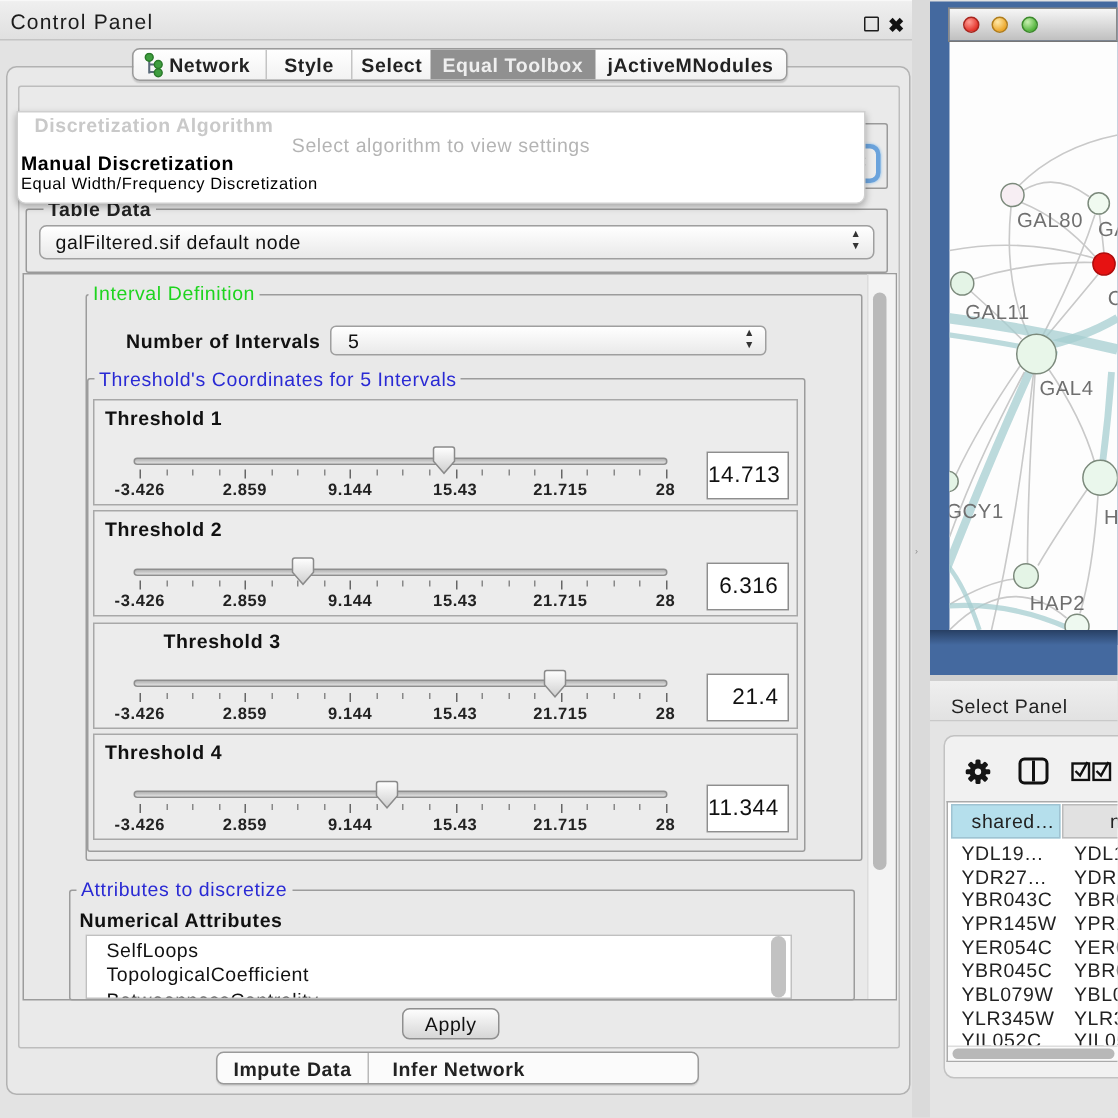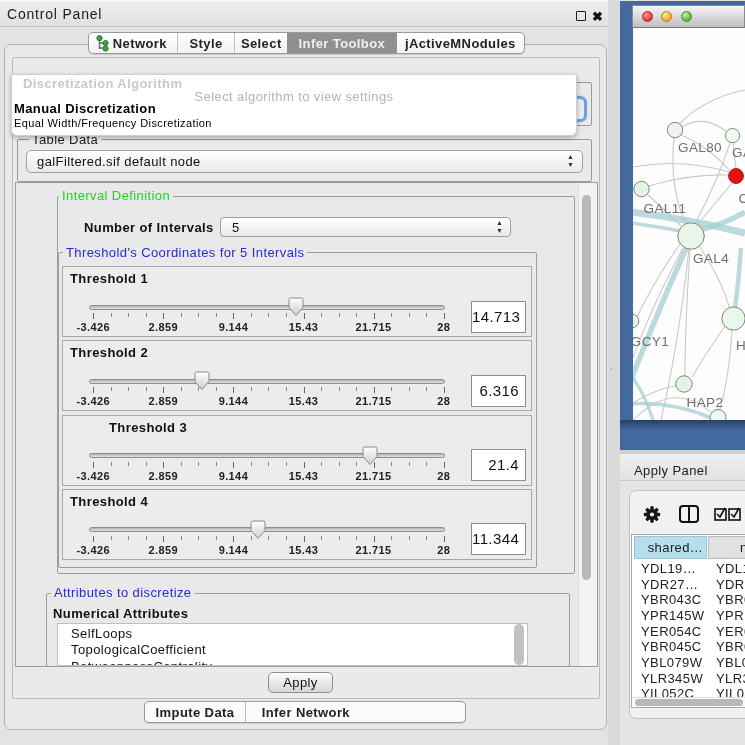--- a/index.html
+++ b/index.html
@@ -23,21 +23,21 @@
 <div class="abs" style="left:4px;top:44px;width:603px;height:686px;background:#e9e9e9;border:1px solid #b2b2b2;border-radius:7px;"></div>
 
 <div class="abs" style="left:12px;top:57px;width:588px;height:642px;background:#eaeaea;border:1px solid #bdbdbd;border-radius:2px;"></div>
 
 <div class="abs" style="left:17px;top:82px;width:575px;height:44px;border:1px solid #9a9a9a;border-radius:2px;"></div>
 
 <div class="abs" style="left:545px;top:96px;width:42px;height:26px;border:3px solid #6ba3dc;border-radius:7px;background:#ececec;box-shadow:0 0 2px #8fc0ea;"></div>
 <div class="abs" style="left:571px;top:100px;font-size:8px;color:#bbb;line-height:8px;">▲<br>▼</div>
 
 <div class="abs" style="left:17px;top:139px;width:575px;height:43px;border:1px solid #9a9a9a;border-radius:2px;"></div>
-<div class="abs" style="left:29px;top:132px;font-size:13px;font-weight:normal;color:#222;background:#eaeaea;padding:0 3px;text-align:center;">Table Data</div>
+<div class="abs" style="left:29px;top:132px;font-size:13px;font-weight:bold;color:#222;background:#eaeaea;padding:0 3px;text-align:center;">Table Data</div>
 
 <div class="abs" style="left:26px;top:150px;width:557px;height:23px;border:1px solid #9f9f9f;border-radius:5px;background:linear-gradient(#ffffff,#e9e9e9);"></div>
 <div class="abs" style="left:37px;top:154px;font-size:13px;color:#111;">galFiltered.sif default node</div>
 <div class="abs" style="left:567px;top:153px;font-size:7px;color:#333;line-height:8px;">▲<br>▼</div>
 
 <div class="abs" style="left:15px;top:182px;width:583px;height:485px;background:#e9e9e9;border:1px solid #9c9c9c;overflow:hidden;">
 </div>
 
 <div class="abs" style="left:578px;top:183px;width:19px;height:483px;background:#f3f3f3;border-left:1px solid #dcdcdc;"></div>
 <div class="abs" style="left:582px;top:195px;width:9px;height:385px;background:#b9b9b9;border-radius:4.5px;"></div>
@@ -228,21 +228,21 @@
 
 <div class="abs" style="left:144px;top:701px;width:322px;height:22px;border:1px solid #9a9a9a;border-radius:5px;background:#fbfbfb;box-shadow:0 1px 1px rgba(0,0,0,0.12);overflow:hidden;display:flex;">
   <div style="width:101px;text-align:center;font-size:13px;font-weight:bold;color:#222;line-height:21px;border-right:1px solid #b9b9b9;">Impute Data</div>
   <div style="width:104px;text-align:right;font-size:13px;font-weight:bold;color:#222;line-height:21px;">Infer Network</div>
 </div>
 
 <div class="abs" style="left:88px;top:32px;width:437px;height:22px;border:1px solid #9a9a9a;border-radius:5px;background:linear-gradient(#ffffff,#f2f2f2);box-shadow:0 1px 1px rgba(0,0,0,0.15);overflow:hidden;display:flex;">
   <div style="width:89px;text-align:center;font-size:13px;font-weight:bold;color:#222;line-height:22px;border-right:1px solid #c4c4c4;padding-left:14px;">Network</div>
   <div style="width:58px;text-align:center;font-size:13px;font-weight:bold;color:#222;line-height:22px;border-right:1px solid #c4c4c4;">Style</div>
   <div style="width:52px;text-align:center;font-size:13px;font-weight:bold;color:#222;line-height:22px;">Select</div>
-  <div style="width:110px;text-align:center;font-size:13px;font-weight:bold;color:#efefef;line-height:22px;background:#909090;">Infer Toolbox</div>
+  <div style="width:110px;text-align:center;font-size:13px;font-weight:bold;color:#efefef;line-height:22px;background:#909090;">Equal Toolbox</div>
   <div style="width:128px;text-align:center;font-size:13px;font-weight:bold;color:#222;line-height:22px;">jActiveMNodules</div>
 </div>
 
 <svg class="abs" style="left:96px;top:35px;" width="14" height="17" viewBox="0 0 14 17">
   <path d="M3.5,4 V14 M3.5,8 H8 M3.5,13 H8" stroke="#5a6b7a" stroke-width="1.4" fill="none"></path>
   <circle cx="3.5" cy="3.2" r="2.6" fill="#3f9e3f" stroke="#2a7a2a"></circle>
   <circle cx="9.5" cy="8" r="2.6" fill="#3f9e3f" stroke="#2a7a2a"></circle>
   <circle cx="9.5" cy="13.5" r="2.6" fill="#3f9e3f" stroke="#2a7a2a"></circle>
 </svg>
 
@@ -312,21 +312,21 @@
     <text x="32" y="184.5" text-anchor="middle">GAL11</text>
     <text x="78" y="235" text-anchor="middle">GAL4</text>
     <text x="17" y="317.5" text-anchor="middle">GCY1</text>
     <text x="103" y="321.5">HIS4</text>
     <text x="72" y="378.5" text-anchor="middle">HAP2</text>
   </g>
 </svg>
 
 <div class="abs" style="left:620px;top:450px;width:125px;height:4px;background:#cfcfcf;"></div>
 <div class="abs" style="left:620px;top:454px;width:125px;height:27px;background:linear-gradient(#efefef,#e2e2e2);border-bottom:1px solid #c9c9c9;"></div>
-<div class="abs" style="left:634px;top:463px;font-size:13px;color:#222;">Apply Panel</div>
+<div class="abs" style="left:634px;top:463px;font-size:13px;color:#222;">Select Panel</div>
 <div class="abs" style="left:620px;top:481px;width:125px;height:264px;background:#e4e4e4;"></div>
 
 <div class="abs" style="left:629px;top:490px;width:130px;height:229px;background:#f1f1f1;border:1px solid #c2c2c2;border-radius:7px;"></div>
 
 <svg class="abs" style="left:643px;top:505px;" width="18" height="18" viewBox="0 0 18 18">
       <g fill="#151515" transform="translate(9,9.5)">
         <rect x="-1.7" y="-8.2" width="3.4" height="4.5" rx="1" transform="rotate(0)"></rect>
         <rect x="-1.7" y="-8.2" width="3.4" height="4.5" rx="1" transform="rotate(45)"></rect>
         <rect x="-1.7" y="-8.2" width="3.4" height="4.5" rx="1" transform="rotate(90)"></rect>
         <rect x="-1.7" y="-8.2" width="3.4" height="4.5" rx="1" transform="rotate(135)"></rect>

